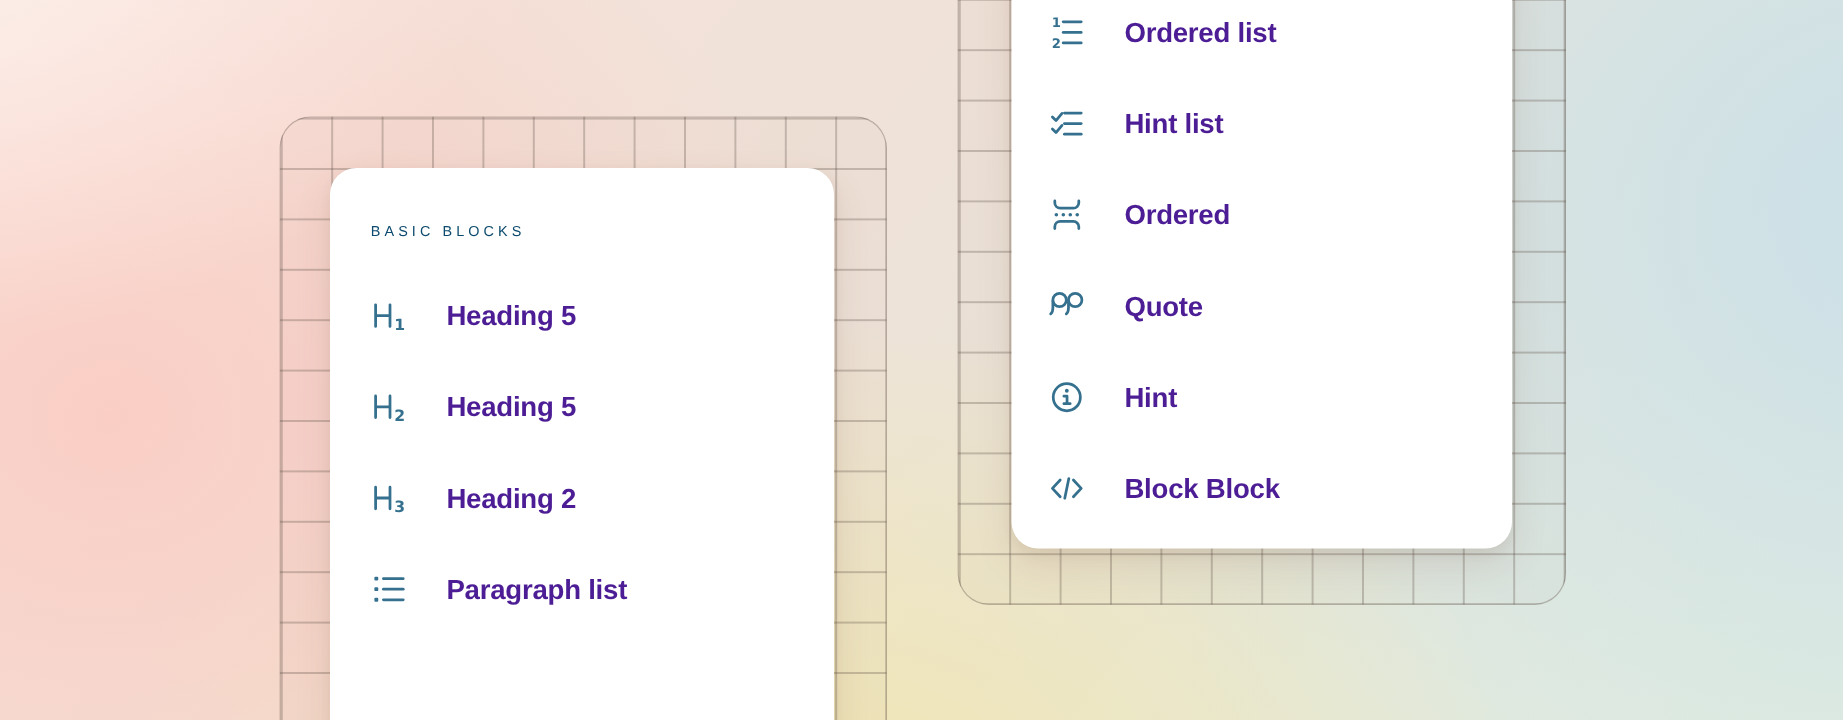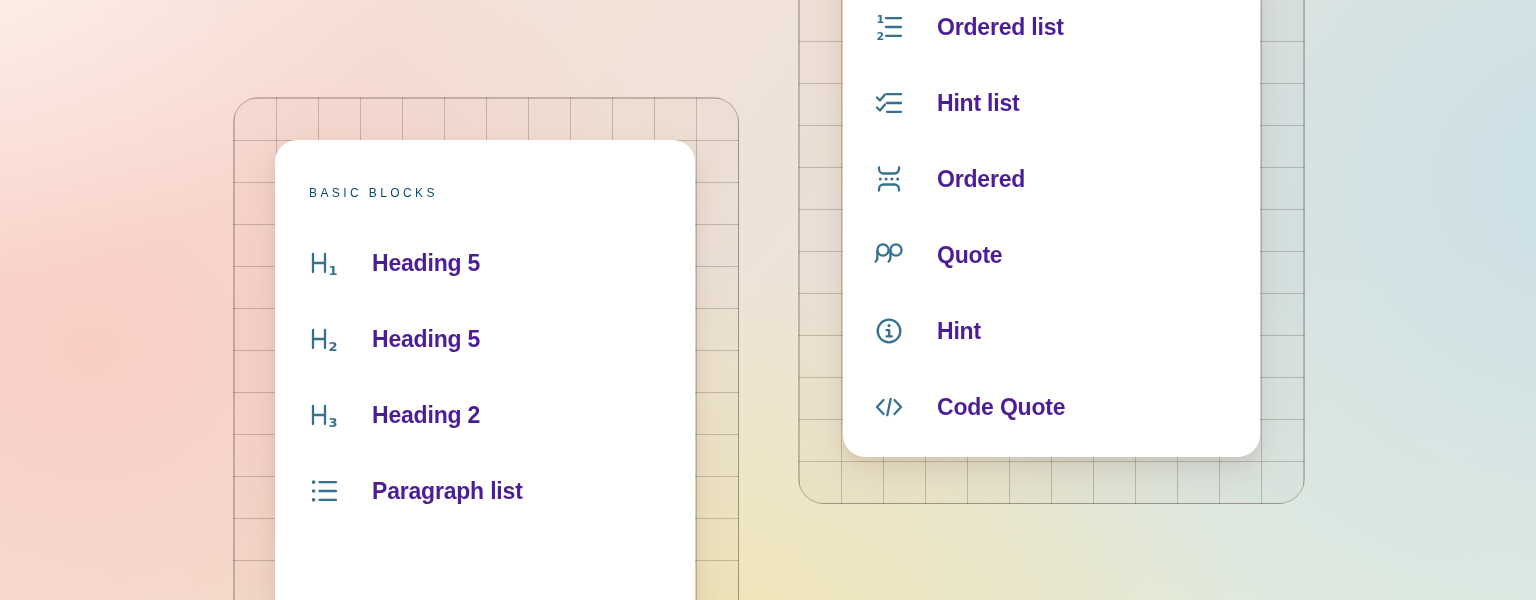--- a/index.html
+++ b/index.html
@@ -196,19 +196,19 @@
       </div>
 
       <div class="menu-item">
         <span class="menu-icon">
           <svg viewBox="0 0 30 30">
             <path class="ic-stroke" d="M9.5,8 L3,15 L9.5,22"></path>
             <path class="ic-stroke" d="M20.5,8 L27,15 L20.5,22"></path>
             <line class="ic-stroke" x1="16.7" y1="6.8" x2="13.3" y2="23.2"></line>
           </svg>
         </span>
-        <span class="menu-label">Code Quote</span>
+        <span class="menu-label">Block Block</span>
       </div>
 
     </div>
   </div>
 
 </div>
 
 </body></html>

